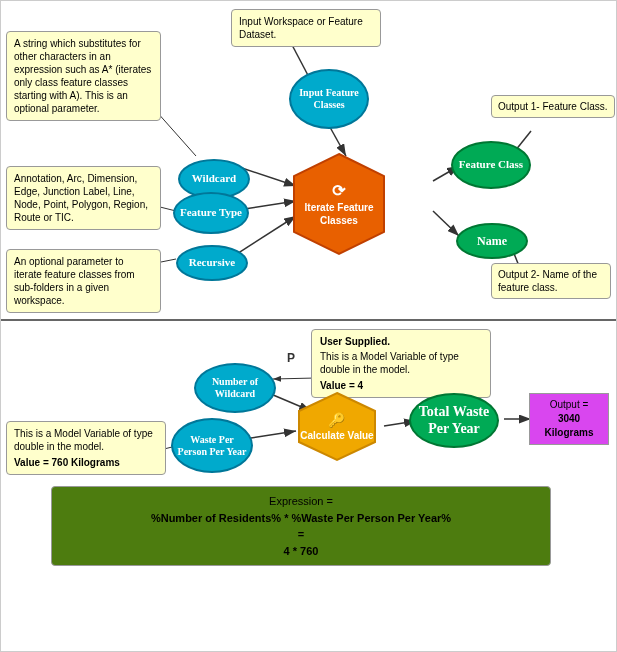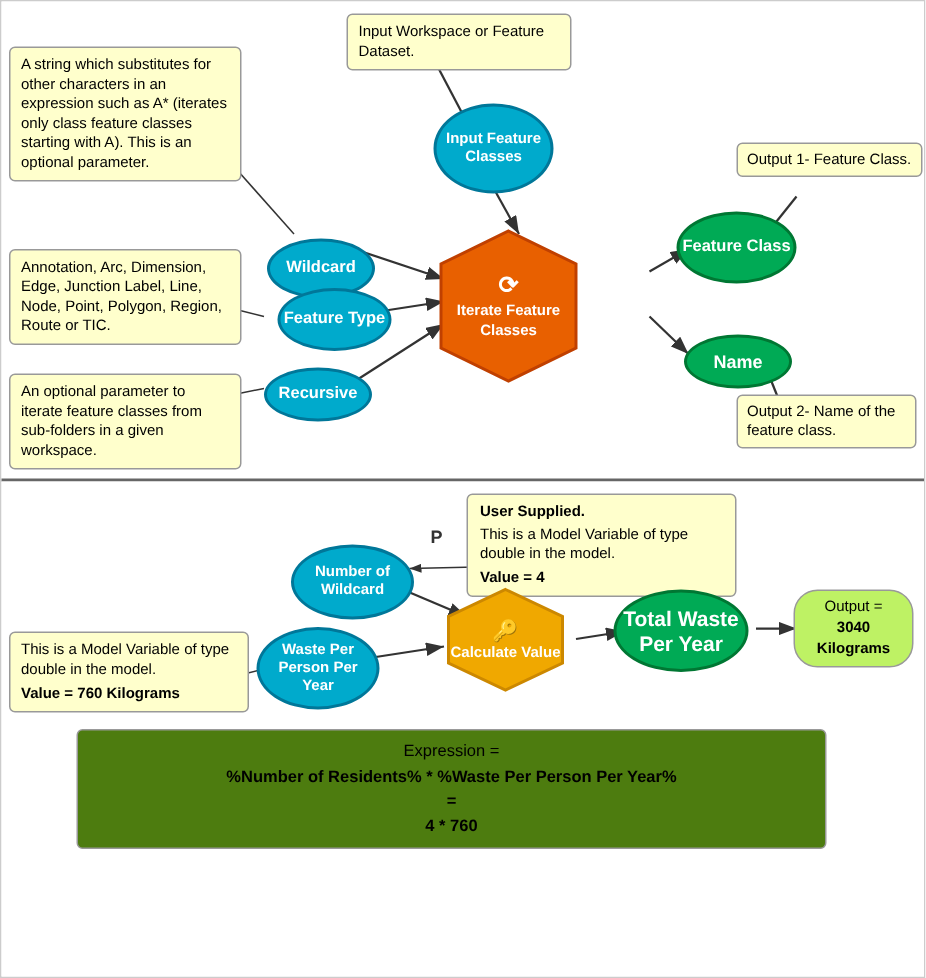--- a/index.html
+++ b/index.html
@@ -50,20 +50,21 @@
       position: absolute;
       border-radius: 50%;
       display: flex;
       align-items: center;
       justify-content: center;
       text-align: center;
       font-weight: bold;
       font-size: 11px;
       color: #fff;
       line-height: 1.2;
+      font-family: Liberation Serif, serif;
     }
 
     .ellipse-teal {
       background: #00aacc;
       border: 2px solid #007799;
     }
 
     .ellipse-green {
       background: #00aa55;
       border: 2px solid #007733;
@@ -113,23 +114,23 @@
       font-size: 11px;
       text-align: center;
       line-height: 1.5;
     }
     .expression-box .expr-bold {
       font-weight: bold;
     }
 
     .output-box {
       position: absolute;
-      background: #bef264;
+      background: #d946ef;
       border: 1px solid #999;
-      border-radius: 16px;
+      border-radius: 0;
       padding: 4px 6px;
       font-size: 10px;
       text-align: center;
       line-height: 1.4;
     }
 
     .p-label {
       position: absolute;
       font-weight: bold;
       font-size: 12px;
@@ -189,21 +190,21 @@
     </div>
 
     <div class="ellipse-node ellipse-teal" style="left:177px; top:158px; width:72px; height:40px;">
       <span style="font-size:11px;">Wildcard</span>
     </div>
 
     <div class="tooltip-box" style="left:5px; top:165px; width:155px;">
       <span>Annotation, Arc, Dimension, Edge, Junction Label, Line, Node, Point, Polygon, Region, Route or TIC.</span>
     </div>
 
-    <div class="ellipse-node ellipse-teal" style="left:172px; top:191px; width:76px; height:42px;margin-left:12px;">
+    <div class="ellipse-node ellipse-teal" style="left:172px; top:191px; width:76px; height:42px;">
       <span style="font-size:11px;">Feature Type</span>
     </div>
 
     <div class="tooltip-box" style="left:5px; top:248px; width:155px;">
       <span>An optional parameter to iterate feature classes from sub-folders in a given workspace.</span>
     </div>
 
     <div class="ellipse-node ellipse-teal" style="left:175px; top:244px; width:72px; height:36px;">
       <span style="font-size:11px;">Recursive</span>
     </div>

